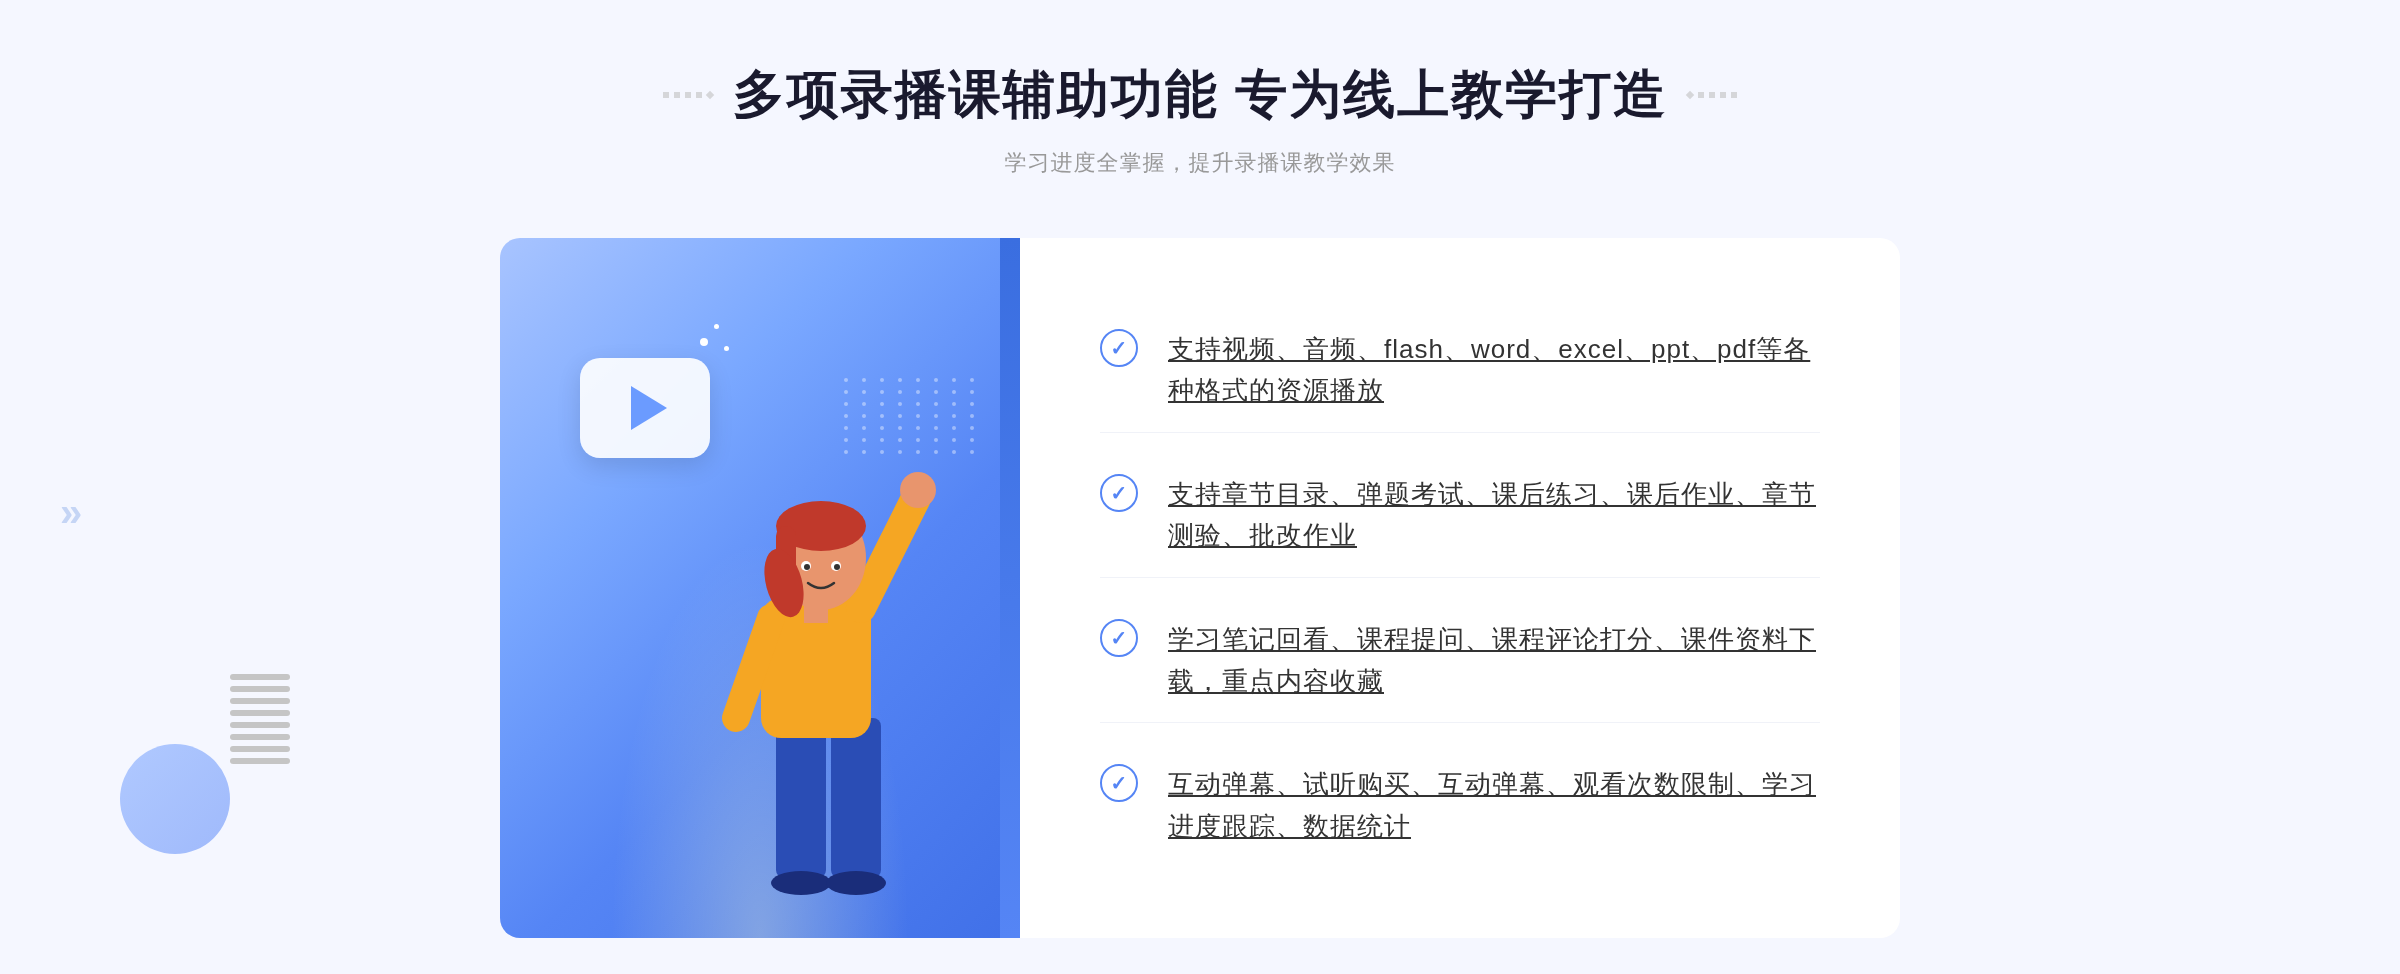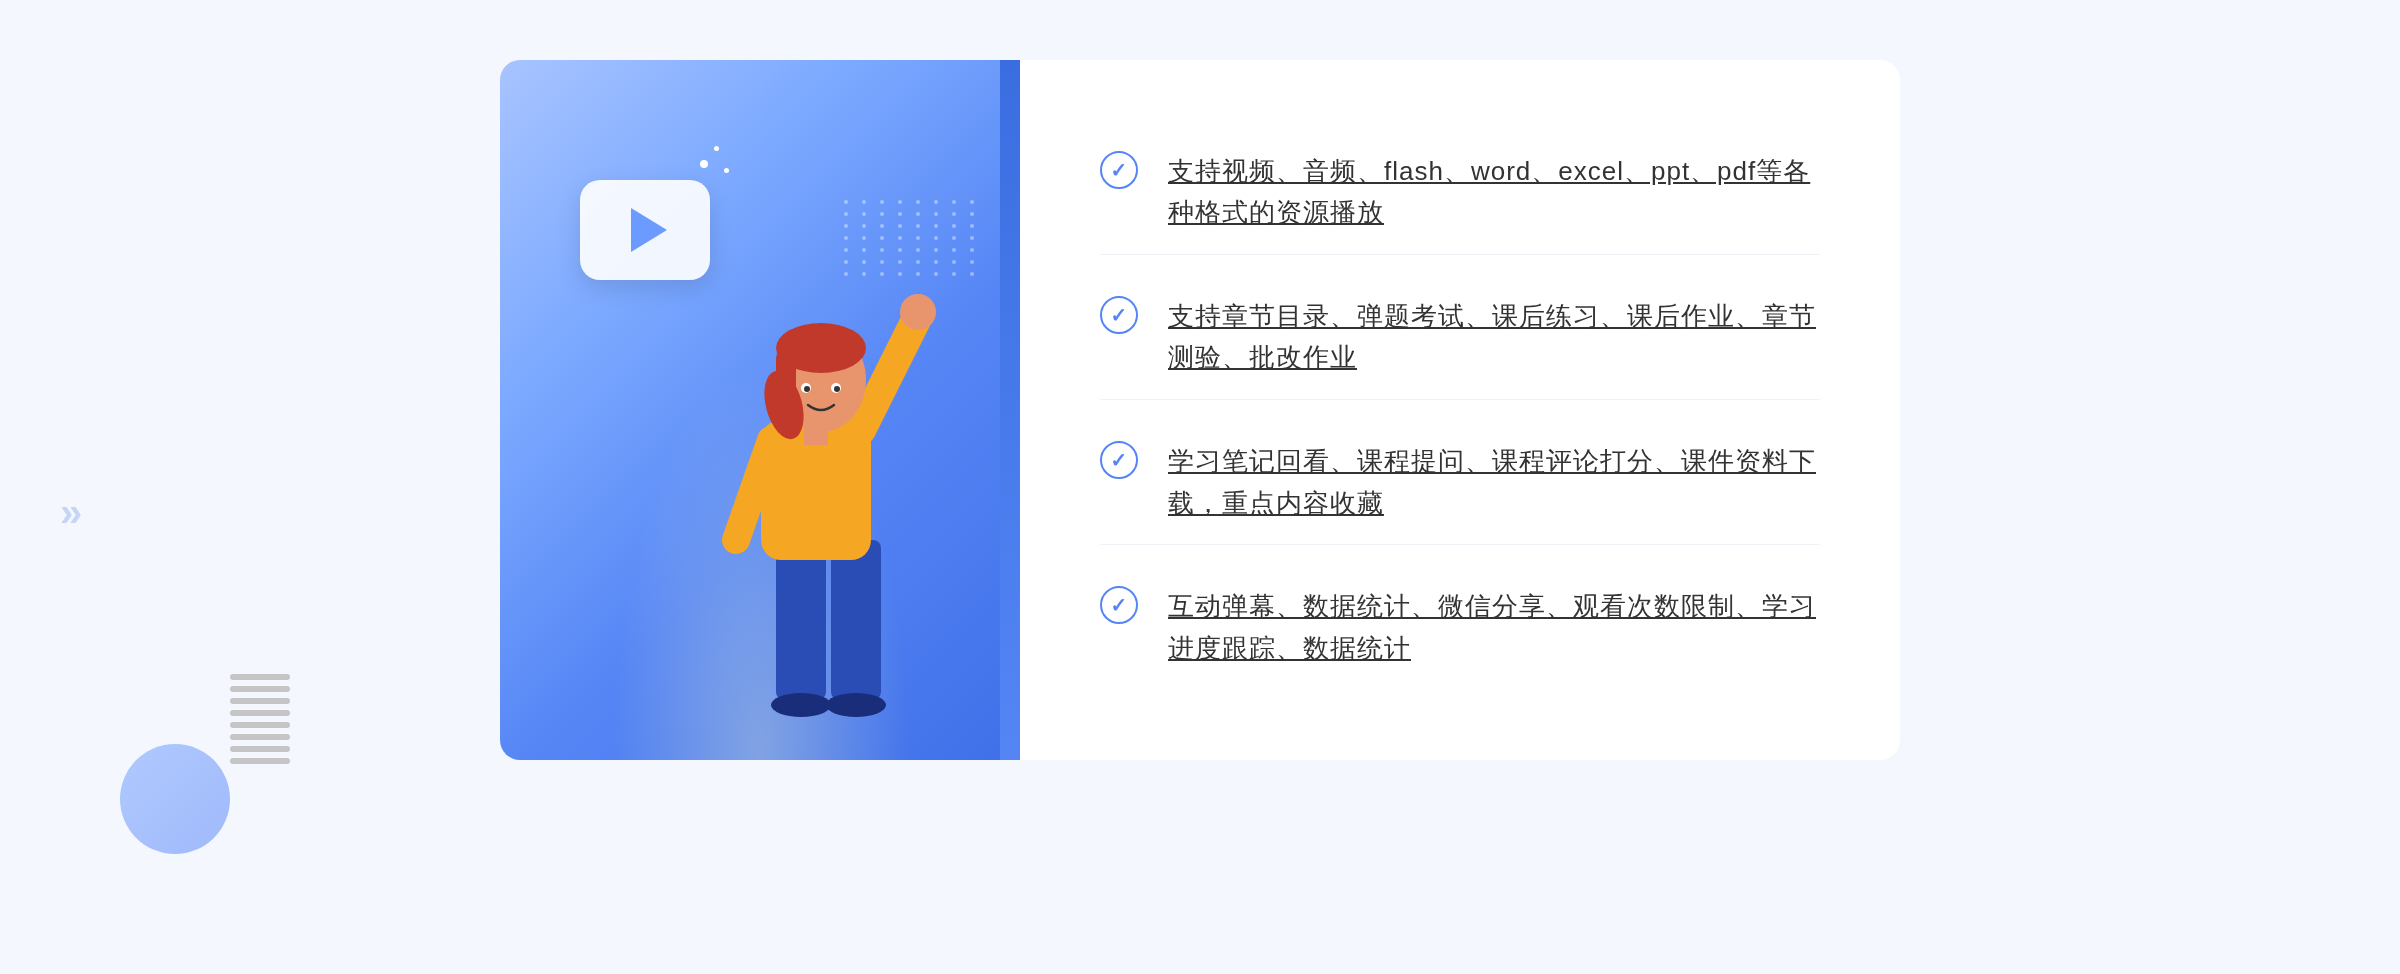--- a/index.html
+++ b/index.html
@@ -280,20 +280,40 @@
     <div class="stripe"></div>
     <div class="stripe"></div>
     <div class="stripe"></div>
     <div class="stripe"></div>
     <div class="stripe"></div>
     <div class="stripe"></div>
     <div class="stripe"></div>
     <div class="stripe"></div>
   </div>
 
+  <div class="header">
+    <div class="header-title-wrapper">
+      <div class="header-dots-deco">
+        <div class="header-dot-sq"></div>
+        <div class="header-dot-sq"></div>
+        <div class="header-dot-sq"></div>
+        <div class="header-dot-sq"></div>
+        <div class="header-dot-sq" style="transform: rotate(45deg);"></div>
+      </div>
+      <h1 class="main-title">多项录播课辅助功能 专为线上教学打造</h1>
+      <div class="header-dots-deco">
+        <div class="header-dot-sq" style="transform: rotate(45deg);"></div>
+        <div class="header-dot-sq"></div>
+        <div class="header-dot-sq"></div>
+        <div class="header-dot-sq"></div>
+        <div class="header-dot-sq"></div>
+      </div>
+    </div>
+    <p class="sub-title">学习进度全掌握，提升录播课教学效果</p>
+  </div>
 
   <div class="content-area">
 
     <div class="illustration-area">
 
       <div class="illus-dots">
 
       <div class="illus-dot"></div>
           <div class="illus-dot"></div>
           <div class="illus-dot"></div>
@@ -423,19 +443,19 @@
         <div class="check-circle">
           <span class="check-mark">✓</span>
         </div>
         <p class="feature-text">学习笔记回看、课程提问、课程评论打分、课件资料下载，重点内容收藏</p>
       </div>
 
       <div class="feature-item">
         <div class="check-circle">
           <span class="check-mark">✓</span>
         </div>
-        <p class="feature-text">互动弹幕、数据统计、微信分享、观看次数限制、学习进度跟踪、数据统计</p>
+        <p class="feature-text">互动弹幕、试听购买、互动弹幕、观看次数限制、学习进度跟踪、数据统计</p>
       </div>
 
     </div>
   </div>
 
 </div>
 
 </body></html>

